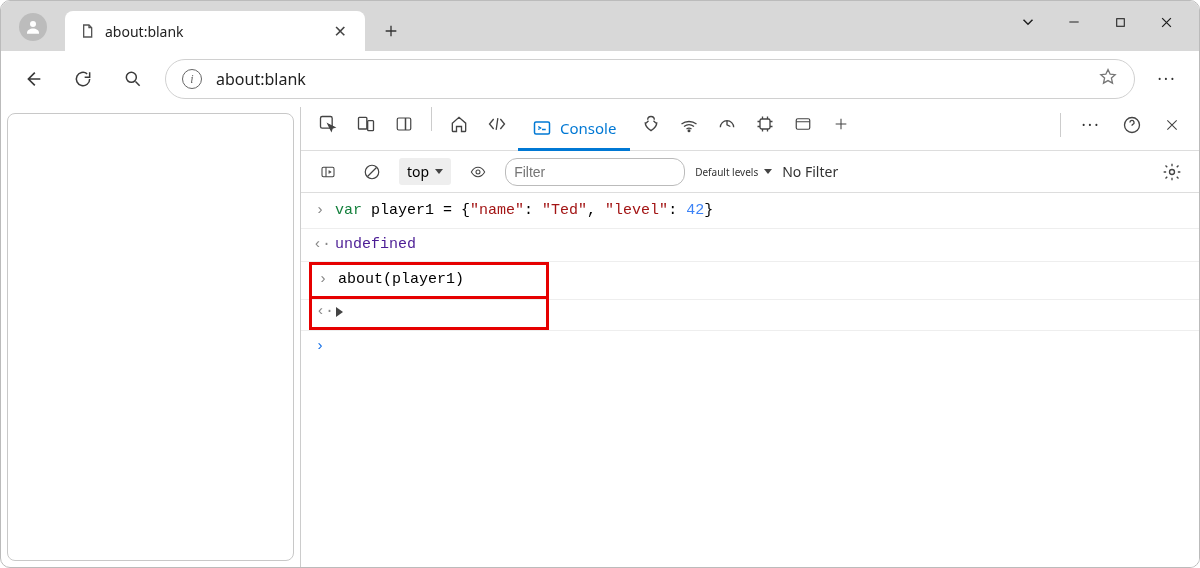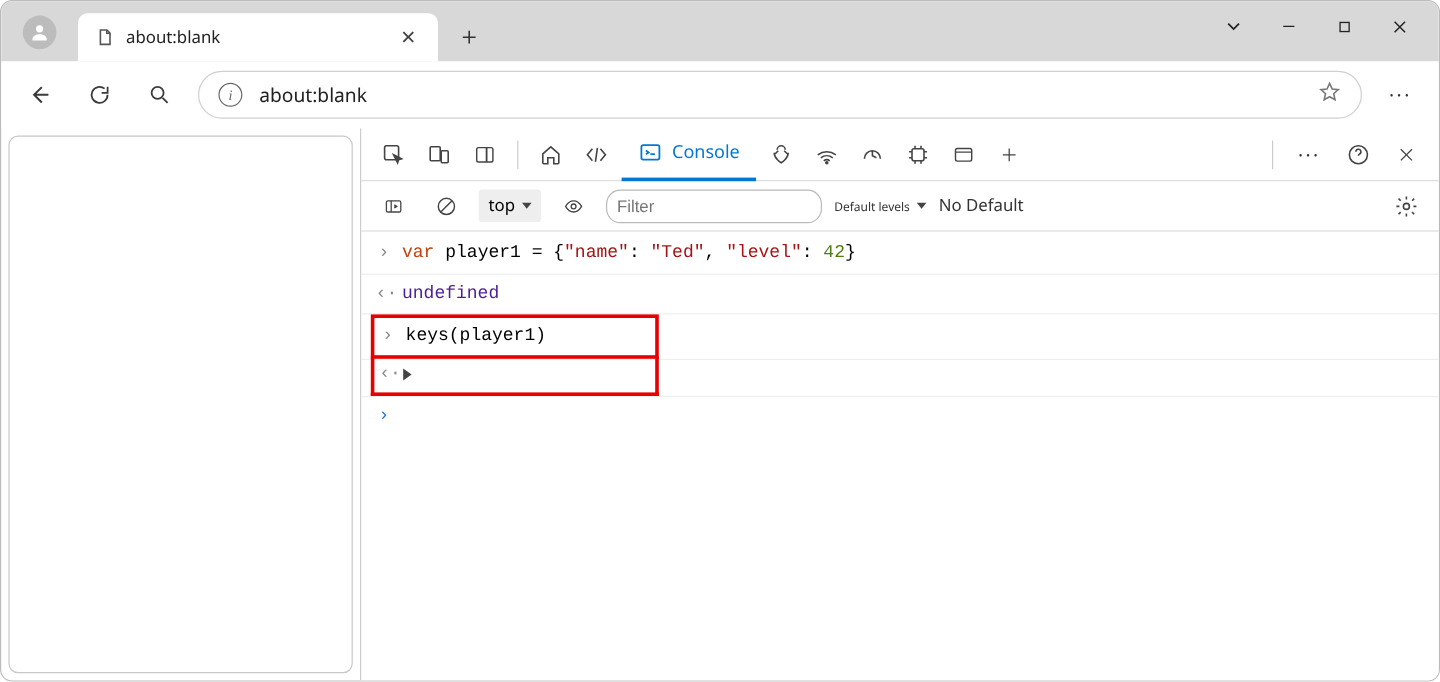--- a/index.html
+++ b/index.html
@@ -19,41 +19,41 @@
 .tb-btn { width:36px; height:36px; display:flex; align-items:center; justify-content:center; cursor:pointer; border-radius:4px; }
 .tb-btn svg { stroke:#3a3a3a; fill:none; stroke-width:1.8; }
 .addressbar { flex:1; height:40px; border:1px solid #d0d0d0; border-radius:20px; display:flex; align-items:center; padding:0 16px; gap:14px; }
 .addressbar .info { width:20px; height:20px; border:1.5px solid #666; border-radius:50%; display:flex; align-items:center; justify-content:center; font-size:12px; color:#666; font-family: Georgia, serif; font-style: italic;}
 .addressbar .url { font-size:16px; color:#222; flex:1; }
 .addressbar .star { color:#666; }
 .menu-btn { width:36px; height:36px; display:flex; align-items:center; justify-content:center; cursor:pointer; letter-spacing:2px; font-size:16px; color:#333;}
 .content-area { display:flex; height: calc(100% - 106px); }
 .page-pane { width: 287px; border:1px solid #c8c8c8; border-radius:8px; margin: 6px; background:#fff; }
 .devtools { flex:1; display:flex; flex-direction:column; border-left: 1px solid #ccc; background:#fff; }
-.dt-tabbar { height:44px; display:flex; align-items:center; padding:0 10px; border-bottom:1px solid #ddd; gap:4px; }
+.dt-tabbar { height:44px; display:flex; align-items:flex-start; padding:0 10px; border-bottom:1px solid #ddd; gap:4px; }
 .dt-icon { width:34px; height:34px; display:flex; align-items:center; justify-content:center; cursor:pointer; border-radius:4px; color:#444;}
 .dt-icon svg { stroke:#444; fill:none; stroke-width:1.6; }
 .dt-sep { width:1px; height:24px; background:#ccc; margin:0 6px; }
 .dt-tab-console { display:flex; align-items:center; gap:8px; height:44px; padding:0 14px; border-bottom: 3px solid #0078d4; color:#0078d4; font-size:15px; cursor:pointer;}
 .dt-tab-console svg { stroke:#0078d4; }
 .dt-right { margin-left:auto; display:flex; align-items:center; gap:6px; }
 .dt-filterbar { height:42px; display:flex; align-items:center; padding:0 10px; gap:10px; border-bottom:1px solid #ddd;justify-content:flex-end; }
 .context-sel { background:#eee; border-radius:3px; padding:4px 8px; display:flex; align-items:center; gap:6px; font-size:14px; cursor:pointer;}
 .filter-input { height:28px; width:180px; border:1px solid #bbb; border-radius:12px; padding:0 8px; font-size:14px; }
 .levels { font-size:10px; color:#333; display:flex; align-items:center; gap:6px; cursor:pointer;}
 .issues { font-size:14px; color:#333; }
 .settings-gear { margin-left:auto; }
 .console-body { flex:1; font-family: Consolas, "Courier New", monospace; font-size:15px; overflow:auto; padding-top:2px;}
 .crow { padding:5px 12px; border-top:1px solid #eee; display:flex; align-items:flex-start; gap:8px; line-height:1.5;}
 .crow:first-child { border-top:none; }
 .gutter { color:#888; width:14px; text-align:center; font-family: inherit; }
 .gutter-blue { color:#1a73e8; }
-.code .kw { color:#c2410c; }
+.code .kw { color:#15803d; }
 .code .prop { color:#a31515; }
-.code .num { color:#4d7c0f; }
+.code .num { color:#3b82f6; }
 .grey { color:#4c1d95; }
 .italic { font-style: italic; color:#555;}
 .arr-str { color:#c41a16; }
 .highlight-box { border:3px solid #e60000; padding:1px 2px; margin-left:-4px;}
 .expand-tri { display:inline-block; width:0; height:0; border-top:5px solid transparent; border-bottom:5px solid transparent; border-left:7px solid #444; margin-right:6px; vertical-align: -1px; cursor:pointer;}
 .caret-down-sm { display:inline-block; width:0; height:0; border-left:4px solid transparent; border-right:4px solid transparent; border-top:5px solid #444; }
 </style>
 </head>
 <body>
 
@@ -241,42 +241,42 @@
           <svg width="20" height="16" viewBox="0 0 24 24">
             <path d="M2 12s4-7 10-7 10 7 10 7-4 7-10 7-10-7-10-7z"></path>
             <circle cx="12" cy="12" r="3"></circle>
           </svg>
         </div>
       <input class="filter-input" placeholder="Filter" style="">
       <div class="levels">
         <span>Default levels</span>
         <span class="caret-down-sm"></span>
       </div>
-      <div class="issues">No Default</div>
+      <div class="issues">No Filter</div>
       <div class="dt-icon settings-gear">
           <svg width="20" height="20" viewBox="0 0 24 24">
             <circle cx="12" cy="12" r="3"></circle>
             <path d="M12 2v3M12 19v3M4.2 4.2l2.1 2.1M17.7 17.7l2.1 2.1M2 12h3M19 12h3M4.2 19.8l2.1-2.1M17.7 6.3l2.1-2.1"></path>
           </svg>
         </div>
     </div>
 
     <div class="console-body">
       <div class="crow">
         <span class="gutter">›</span>
         <span class="code"><span class="kw">var</span><span> player1 = {</span><span class="prop">"name"</span><span>: </span><span class="prop">"Ted"</span><span>, </span><span class="prop">"level"</span><span>: </span><span class="num">42</span><span>}</span></span>
       </div>
       <div class="crow">
         <span class="gutter">‹·</span>
         <span class="grey">undefined</span>
       </div>
       <div class="crow row3" style="padding-top:0;padding-bottom:0;">
         <span class="highlight-box" style="display:flex; align-items:center; gap:8px; padding:4px 6px 4px 4px; width:240px;">
           <span class="gutter">›</span>
-          <span class="code">keys(player1)</span>
+          <span class="code">about(player1)</span>
         </span>
       </div>
       <div class="crow row4" style="padding-top:0;padding-bottom:0; border-top:1px solid #eee;">
         <span class="highlight-box" style="display:flex; align-items:center; gap:6px; padding:4px 6px 4px 4px; width:240px; border-top:none; margin-top:-3px;">
           <span class="gutter">‹·</span>
           <span class="expand-tri"></span>
         </span>
       </div>
       <div class="crow" style="border-top:1px solid #eee;">
         <span class="gutter gutter-blue">›</span>

